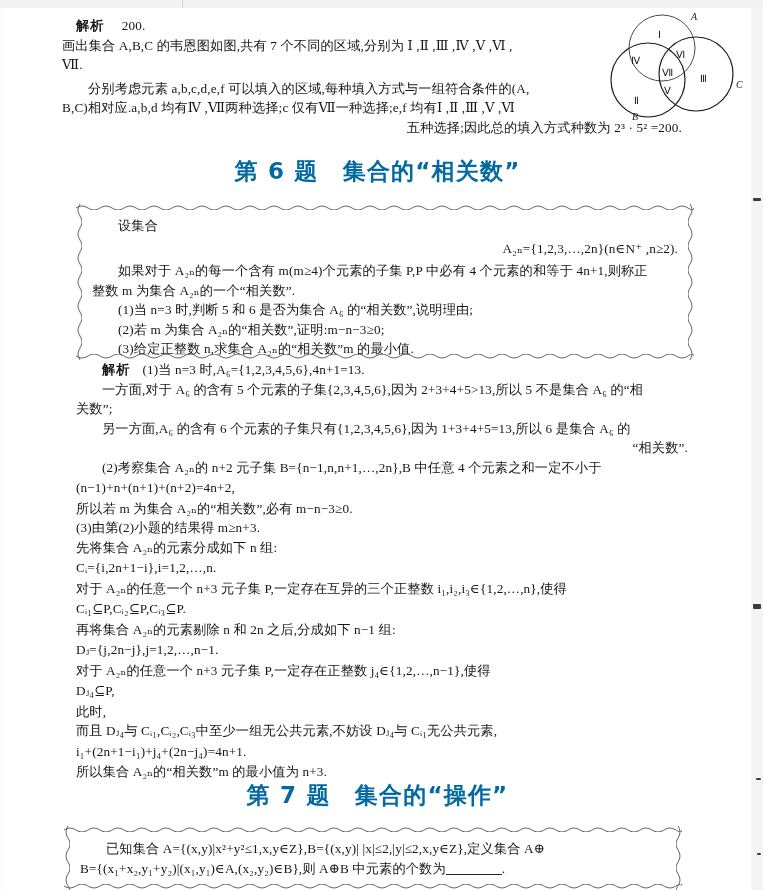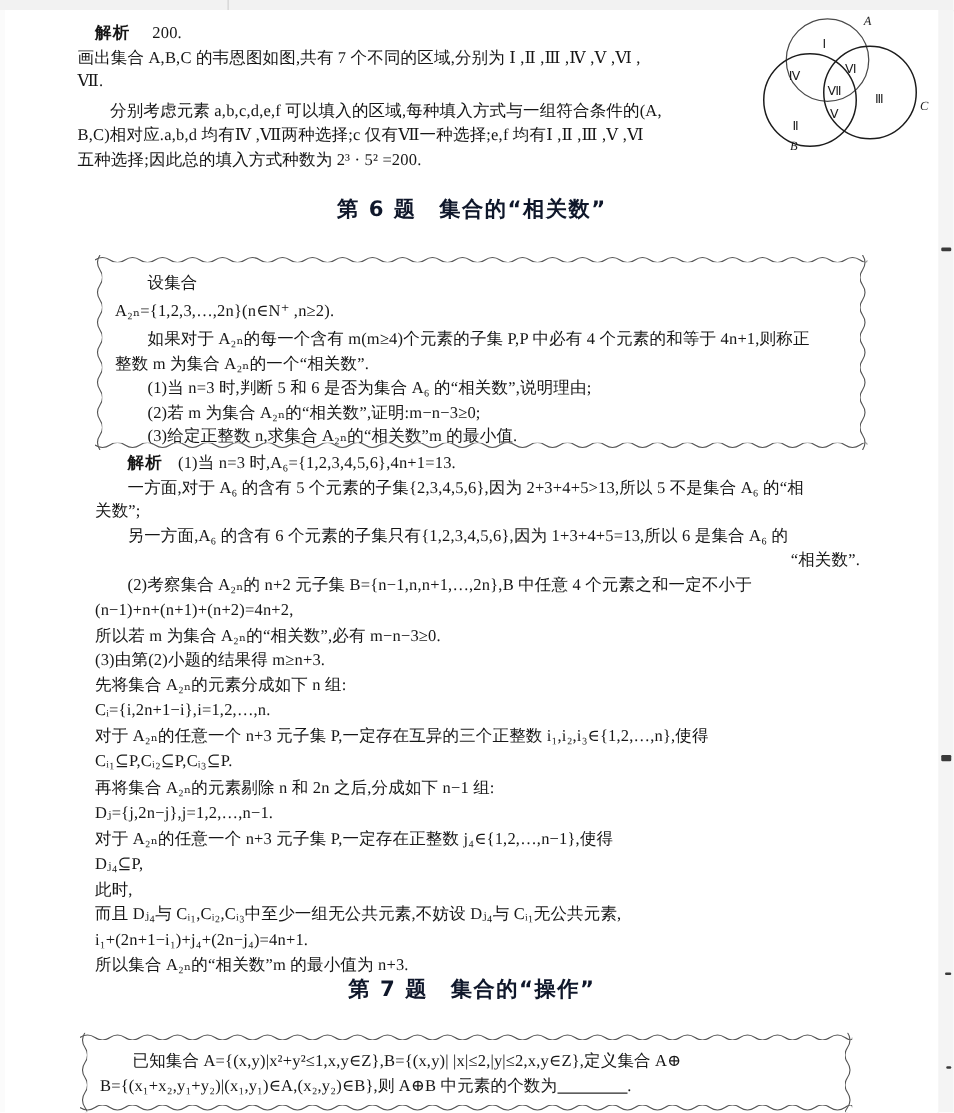--- a/index.html
+++ b/index.html
@@ -36,21 +36,21 @@
   
   .para{
     font-size:13.2px;
     line-height:19.5px;
     letter-spacing:0.15px;
     text-align:justify;
     margin:0;
     white-space:normal;
   }
   .indent{text-indent:26px;}
-  .disp{ text-align:left; text-indent:0; margin:1px 0 1px 0;}
+  .disp{ text-align:right; text-indent:0; margin:1px 0 1px 0;}
   .lbl{font-weight:bold;letter-spacing:1px;margin-top:12px;}
 
   
   #topblock{
     position:absolute;left:72px;top:8px;width:530px;
   }
   #topblock .para{text-align:justify;}
   #topblock .wide{width:620px;margin-left:-14px;}
 
   
@@ -58,23 +58,23 @@
     position:absolute;left:604px;top:2px;width:140px;height:112px;
   }
   #venn svg{display:block;}
 
   
   .sect-title{
     position:absolute;left:0;width:747px;
     text-align:center;
     font-family:"DejaVu Sans","Liberation Sans",sans-serif;
     font-weight:bold;
-    font-size:17px;
+    font-size:23px;
     letter-spacing:1.2px;
-    color:#0f172a;
+    color:#0369a1;
   }
 
   
   .wavybox{
     position:absolute;
     box-sizing:border-box;
     padding:10px 16px 8px 16px;
   }
   .wavyline{
     position:absolute;left:0;width:100%;height:6px;overflow:hidden;
@@ -116,21 +116,21 @@
 
   <div id="topblock">
     <div class="para">
       <span class="lbl">解析</span>
       <span style="display:inline-block;width:14px"></span><span>200.</span>
     </div>
     <div class="para wide">画出集合 A,B,C 的韦恩图如图,共有 7 个不同的区域,分别为 Ⅰ ,Ⅱ ,Ⅲ ,Ⅳ ,Ⅴ ,Ⅵ ,</div>
     <div class="para wide" style="text-align:left">Ⅶ.</div>
     <div class="para wide indent" style="margin-top:4px">分别考虑元素 a,b,c,d,e,f 可以填入的区域,每种填入方式与一组符合条件的(A,</div>
     <div class="para wide">B,C)相对应.a,b,d 均有Ⅳ ,Ⅶ两种选择;c 仅有Ⅶ一种选择;e,f 均有Ⅰ ,Ⅱ ,Ⅲ ,Ⅴ ,Ⅵ</div>
-    <div class="para wide" style="text-align:left">五种选择;因此总的填入方式种数为 2³ · 5² =200.</div>
+    <div class="para wide" style="text-align:right">五种选择;因此总的填入方式种数为 2³ · 5² =200.</div>
   </div>
 
   <div id="venn">
     <svg width="140" height="112" viewBox="0 0 140 112">
       <circle cx="54" cy="38" r="33" fill="none" stroke="#4a4a4a" stroke-width="1"></circle>
       <circle cx="40" cy="70" r="37" fill="none" stroke="#1d1d1d" stroke-width="1.2"></circle>
       <circle cx="88" cy="64" r="37" fill="none" stroke="#1d1d1d" stroke-width="1.2"></circle>
       <text x="83" y="10" font-family="Liberation Serif, serif" font-size="10" font-style="italic" fill="#1d1d1d">A</text>
       <text x="24" y="110" font-family="Liberation Serif, serif" font-size="10" font-style="italic" fill="#1d1d1d">B</text>
       <text x="128" y="78" font-family="Liberation Serif, serif" font-size="10" font-style="italic" fill="#1d1d1d">C</text>

